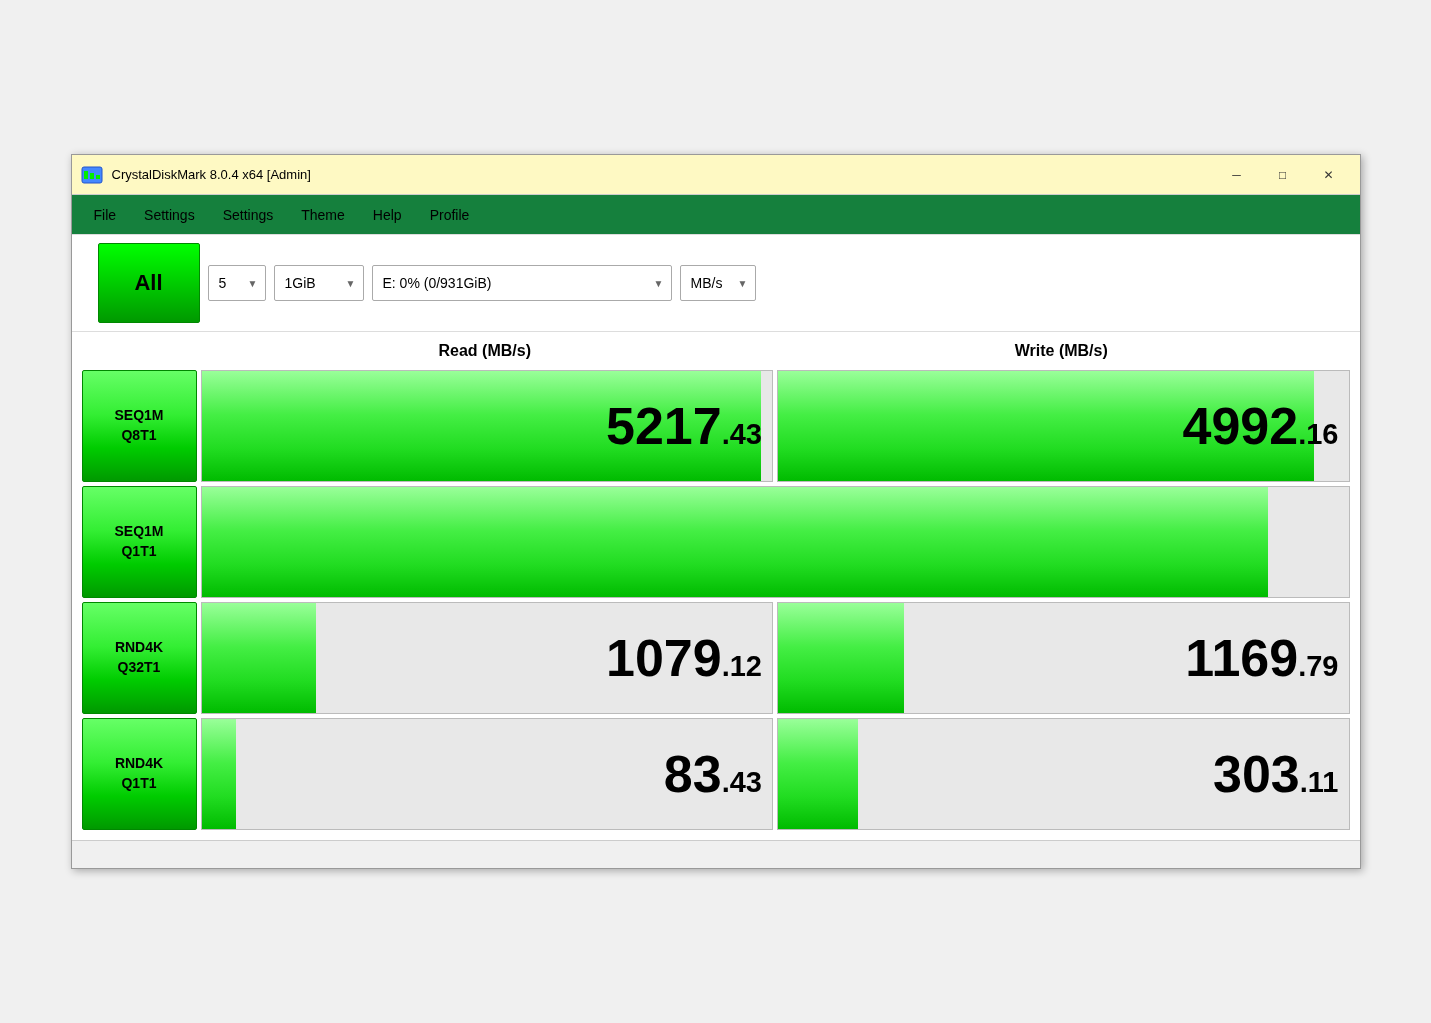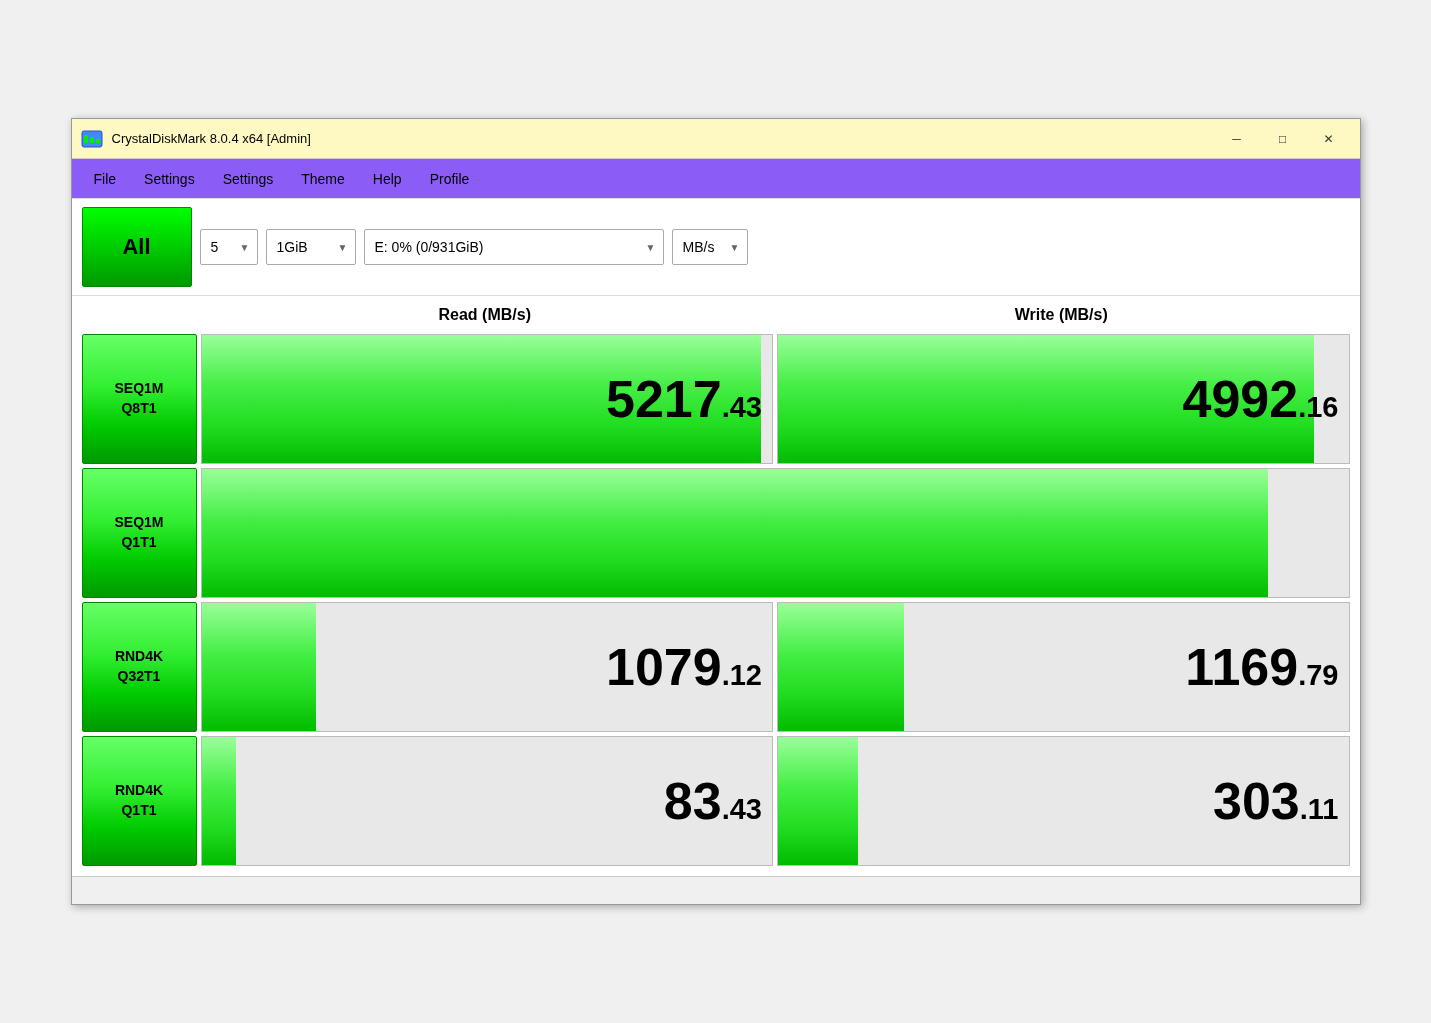--- a/index.html
+++ b/index.html
@@ -65,21 +65,21 @@
       cursor: pointer;
       font-size: 12px;
       display: flex;
       align-items: center;
       justify-content: center;
       color: #333;
     }
 
     
     .menu-bar {
-      background: #8b5cf6;
+      background: #15803d;
       border-bottom: 1px solid #ddd;
       display: flex;
       align-items: center;
       padding: 0 8px;
       height: 40px;
     }
 
     .menu-item {
       padding: 6px 14px;
       font-size: 14px;
@@ -97,27 +97,28 @@
       gap: 8px;
       border-bottom: 1px solid #ddd;
     }
 
     .all-btn {
       background: linear-gradient(180deg, #00ff00 0%, #00cc00 50%, #009900 100%);
       border: 1px solid #008800;
       color: #000;
       font-size: 22px;
       font-weight: bold;
-      width: 110px;
+      width: 102px;
       height: 80px;
       cursor: pointer;
       display: flex;
       align-items: center;
       justify-content: center;
       border-radius: 2px;
+      margin-left: 16px;
     }
 
     .select-wrapper {
       position: relative;
       display: inline-flex;
       align-items: center;
     }
 
     .toolbar-select {
       appearance: none;
@@ -172,21 +173,21 @@
     
     .data-rows {
       display: flex;
       flex-direction: column;
       gap: 4px;
     }
 
     .data-row {
       display: flex;
       gap: 4px;
-      height: 130px;
+      height: 112px;
     }
 
     .row-label {
       width: 115px;
       flex-shrink: 0;
       background: linear-gradient(180deg, #66ff66 0%, #33ee33 40%, #00cc00 70%, #009900 100%);
       border: 1px solid #008800;
       display: flex;
       align-items: center;
       justify-content: center;

